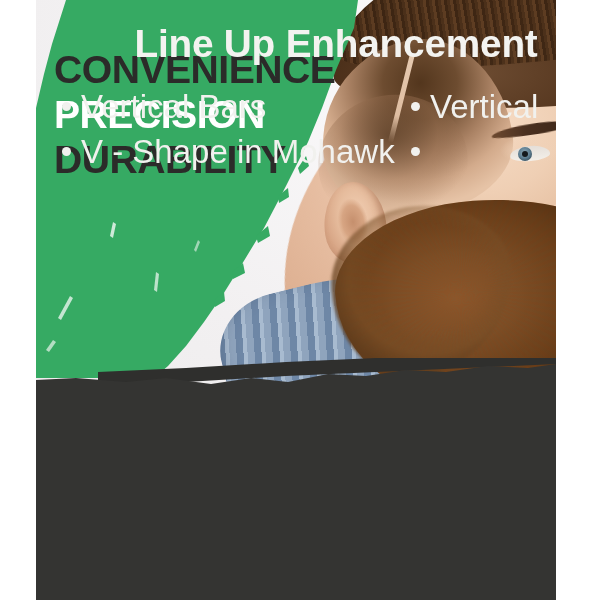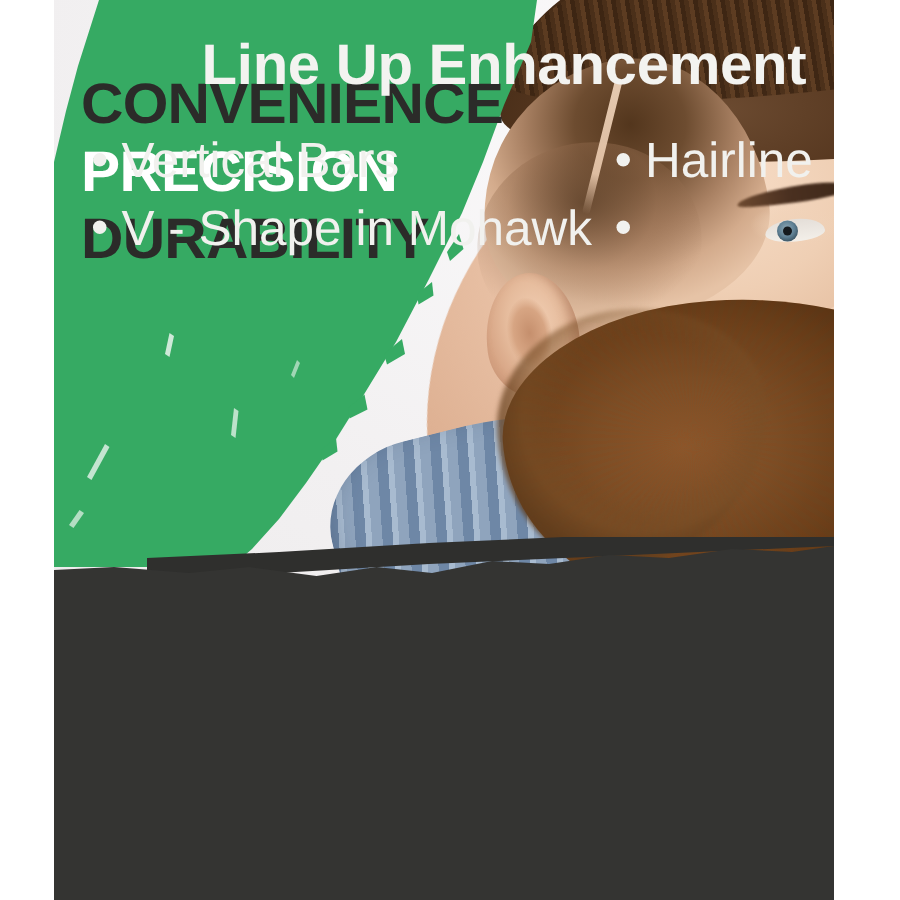--- a/index.html
+++ b/index.html
@@ -385,21 +385,21 @@
       <div class="bcol left">
         <div class="bullet">
           <span class="dot"></span><span>Vertical Bars</span>
         </div>
         <div class="bullet">
           <span class="dot"></span><span>V - Shape in Mohawk</span>
         </div>
       </div>
       <div class="bcol right">
         <div class="bullet">
-          <span class="dot"></span><span>Hairline</span>
+          <span class="dot"></span><span>Vertical</span>
         </div>
         <div class="bullet">
           <span class="dot"></span>
         </div>
       </div>
     </div>
   </div>
 
 </div>
 

